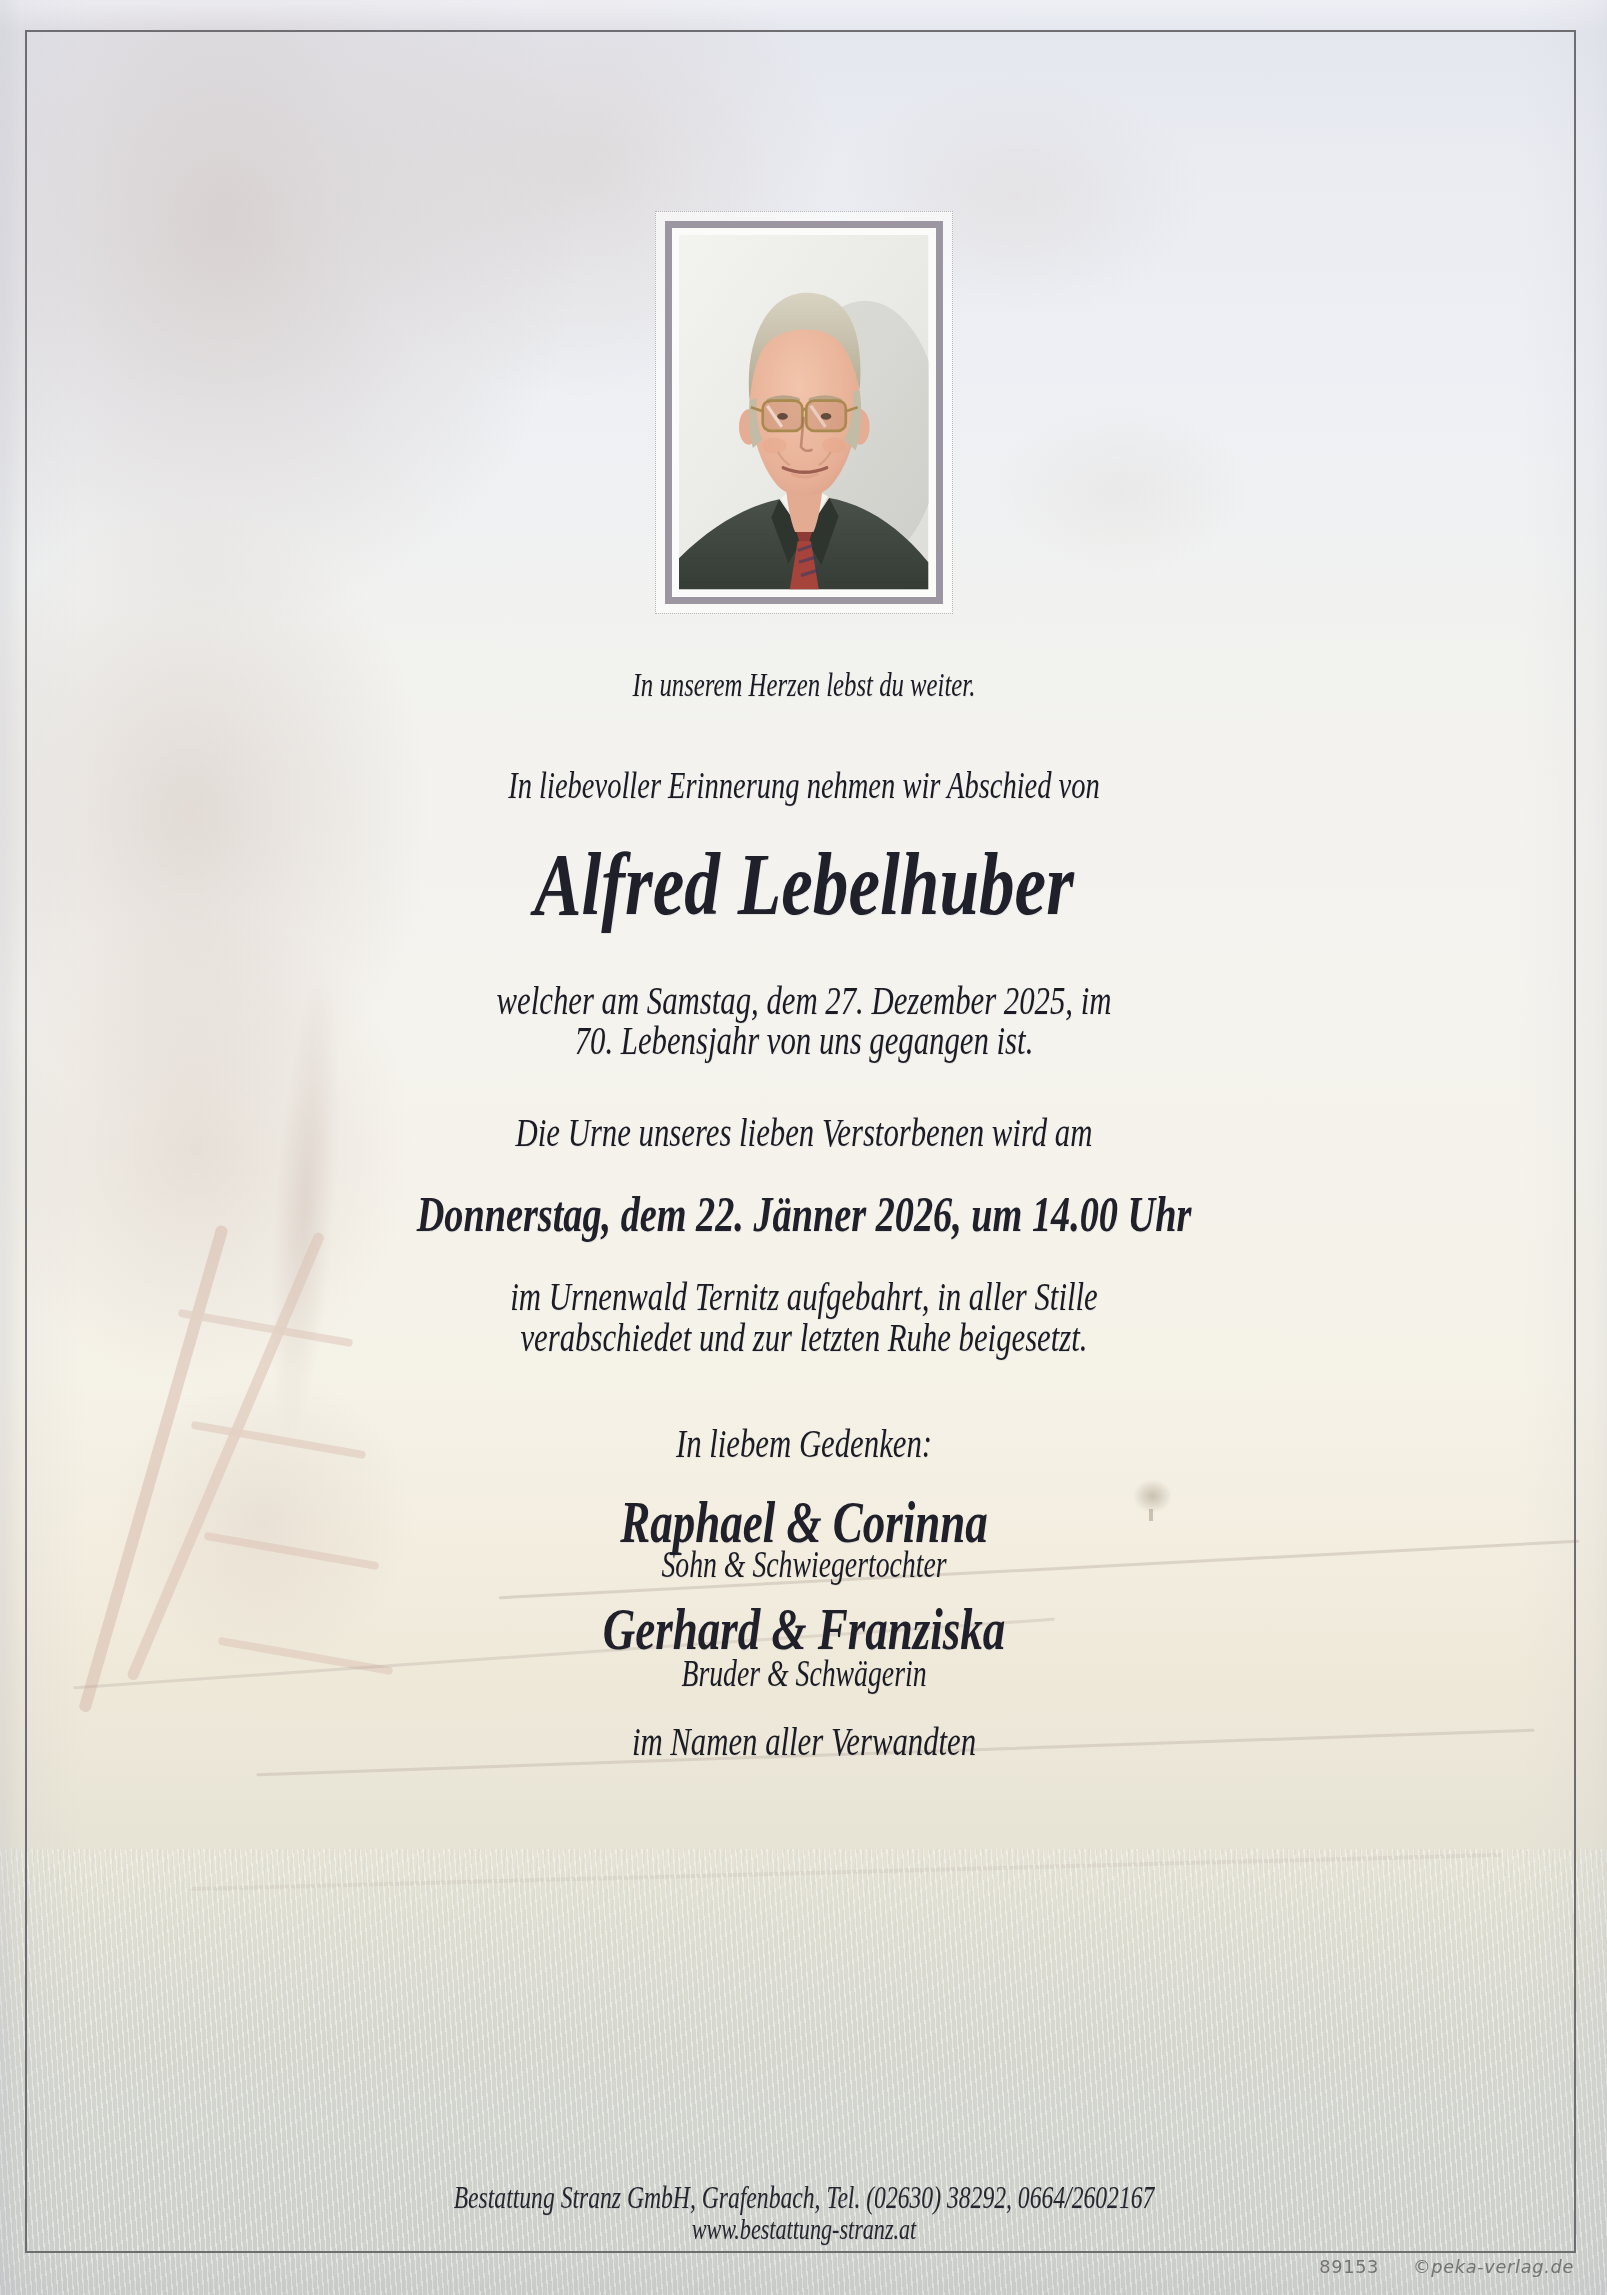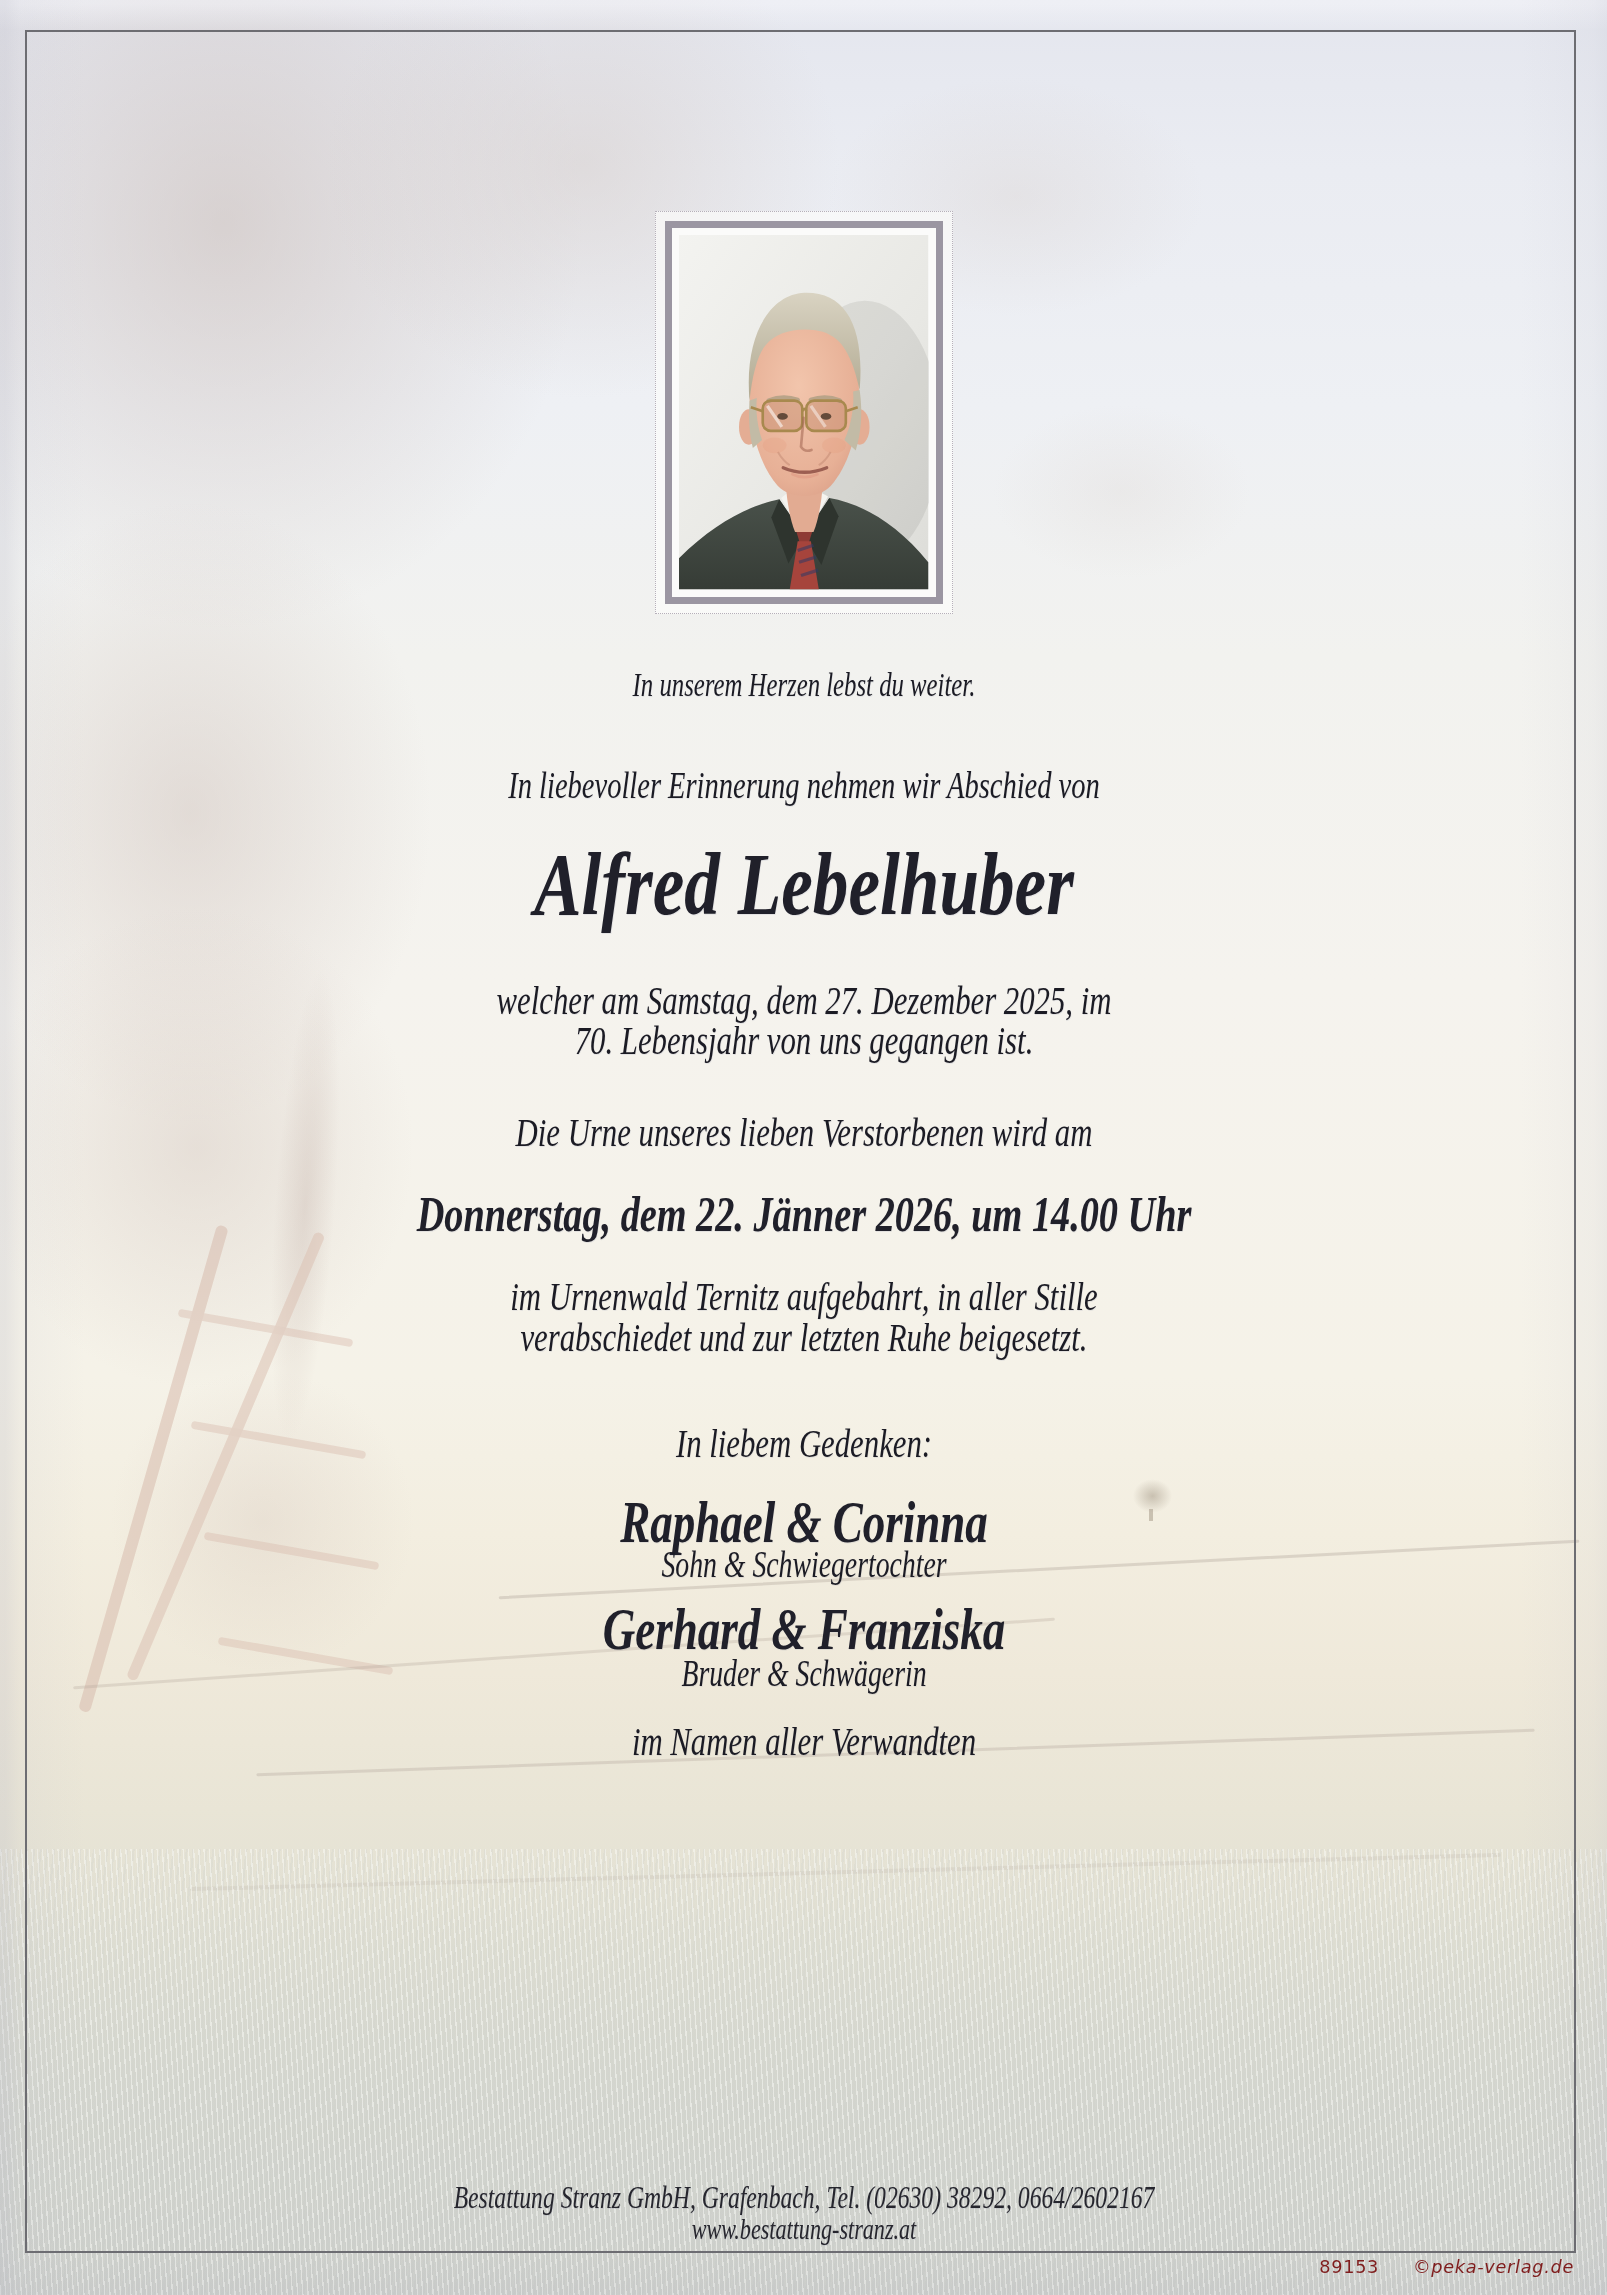--- a/index.html
+++ b/index.html
@@ -102,21 +102,21 @@
   .m1      {top:1486px;font-size:60px;font-weight:bold;color:#20202a;}
   .r1      {top:1543px;font-size:37px;}
   .m2      {top:1593px;font-size:60px;font-weight:bold;color:#20202a;}
   .r2      {top:1652px;font-size:37px;}
   .closing {top:1717px;font-size:41px;}
   .foot1   {top:2179px;font-size:31.5px;color:#26262e;}
   .foot2   {top:2212px;font-size:29.5px;color:#26262e;}
   #print-line{
     position:absolute;top:2257px;left:0;width:1574px;text-align:right;
     font-family:"DejaVu Sans","Liberation Sans",sans-serif;
-    font-size:17.7px;color:#7f1d1d;letter-spacing:0.7px;
+    font-size:17.7px;color:#737373;letter-spacing:0.7px;
   }
   #print-line .pub{margin-left:27.5px;font-style:italic;}
 </style>
 </head>
 <body>
 
 <div class="layer" id="bg-base"></div>
 <div class="blob b1"></div>
 <div class="blob b3"></div>
 <div class="blob b2"></div>

